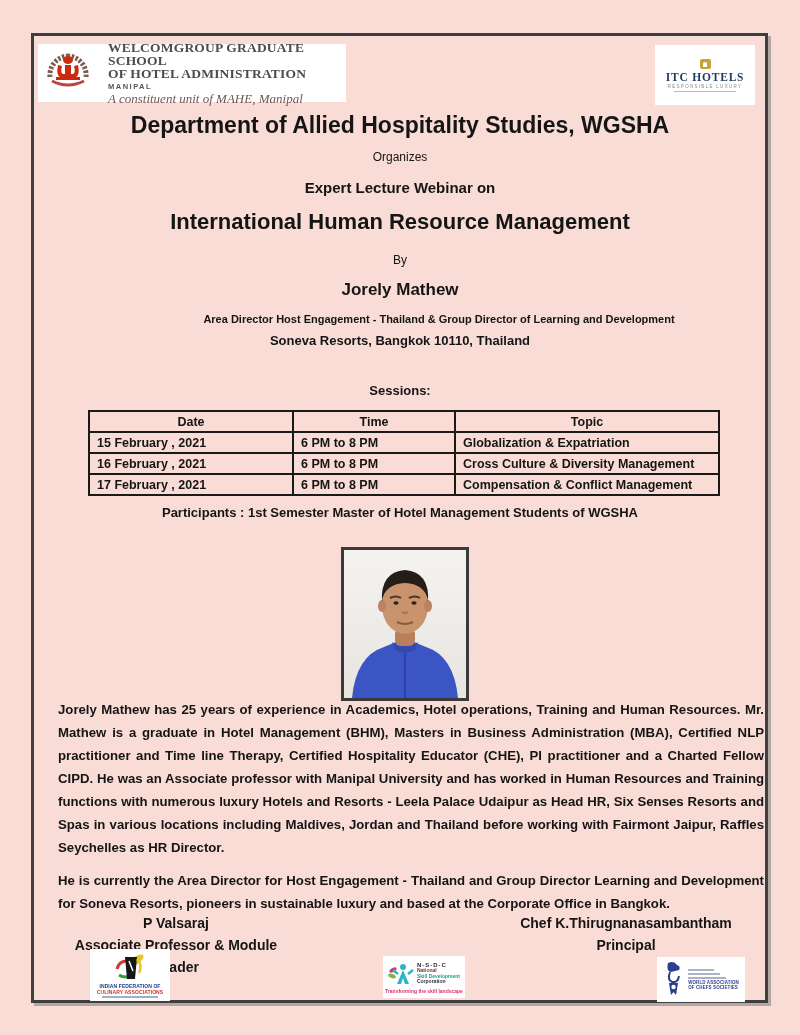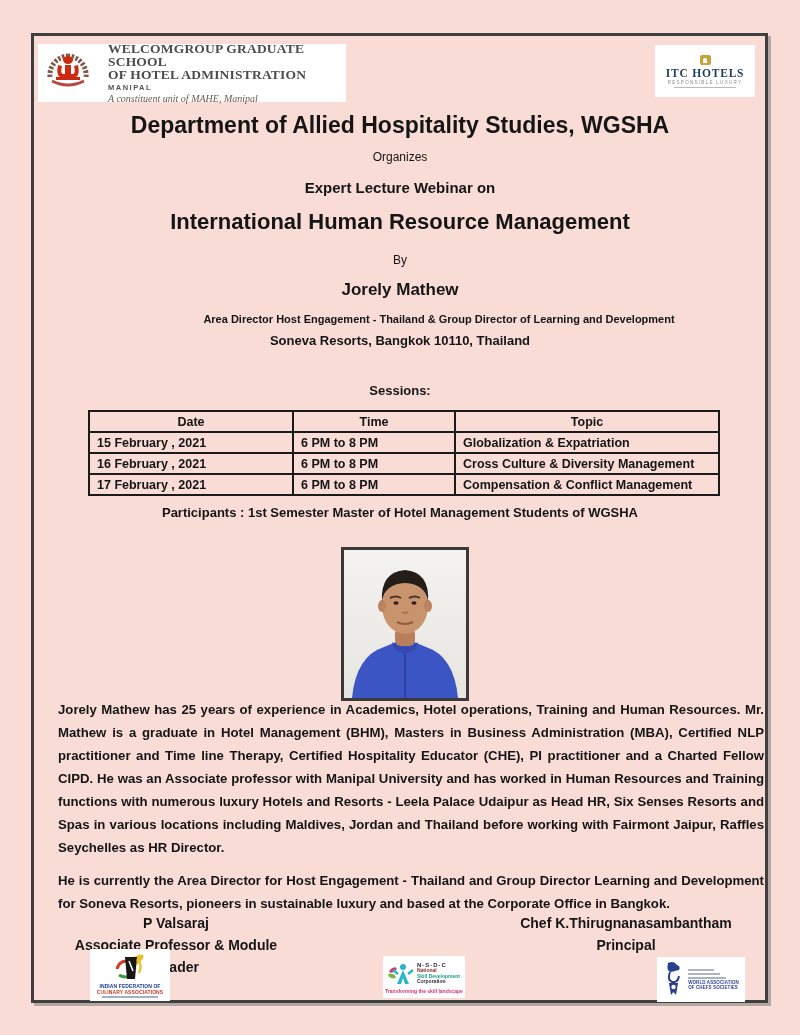--- a/index.html
+++ b/index.html
@@ -13,24 +13,24 @@
          box-shadow:3px 3px 0 #b3a7a3;}
 
   
   .wgsha-box{left:38px;top:44px;width:308px;height:58px;background:#ffffff;
              display:flex;align-items:center;}
   .crest{width:52px;height:52px;margin-left:4px;flex:0 0 auto;}
   .wgsha-text{margin-left:14px;line-height:1;}
   .wgsha-name{font-family:"Liberation Serif",serif;font-weight:bold;font-size:13.5px;
               color:#4c4c4c;letter-spacing:.2px;line-height:13px;}
   .wgsha-place{font-size:7.5px;font-weight:bold;color:#555;letter-spacing:1.5px;margin-top:3px;}
-  .wgsha-const{font-family:"Liberation Serif",serif;font-style:italic;font-size:10px;
+  .wgsha-const{font-family:"Liberation Serif",serif;font-style:italic;font-size:13px;
                color:#6b5a52;margin-top:2px;}
 
-  .itc-box{left:655px;top:45px;width:100px;height:52px;background:#ffffff;
+  .itc-box{left:655px;top:45px;width:100px;height:60px;background:#ffffff;
            display:flex;flex-direction:column;align-items:center;justify-content:center;}
   .itc-emblem{width:11px;height:10px;background:#c9a13b;border-radius:2px;position:relative;margin-bottom:2px;}
   .itc-emblem:after{content:"";position:absolute;left:3.5px;top:3px;width:4px;height:5px;background:#fff;border-radius:2px 2px 0 0;}
   .itc-name{font-family:"Liberation Serif",serif;font-size:11.5px;color:#1d3c5f;letter-spacing:.8px;font-weight:bold;}
   .itc-tag{font-size:4.5px;color:#8a8a8a;letter-spacing:1.3px;margin-top:1px;}
   .itc-rule{width:62px;height:1px;background:#b9b9b9;margin-top:2px;}
 
   
   .h-dept{left:0;top:112px;width:800px;font-size:23px;font-weight:bold;}
   .h-org{left:0;top:150px;width:800px;font-size:12px;}

